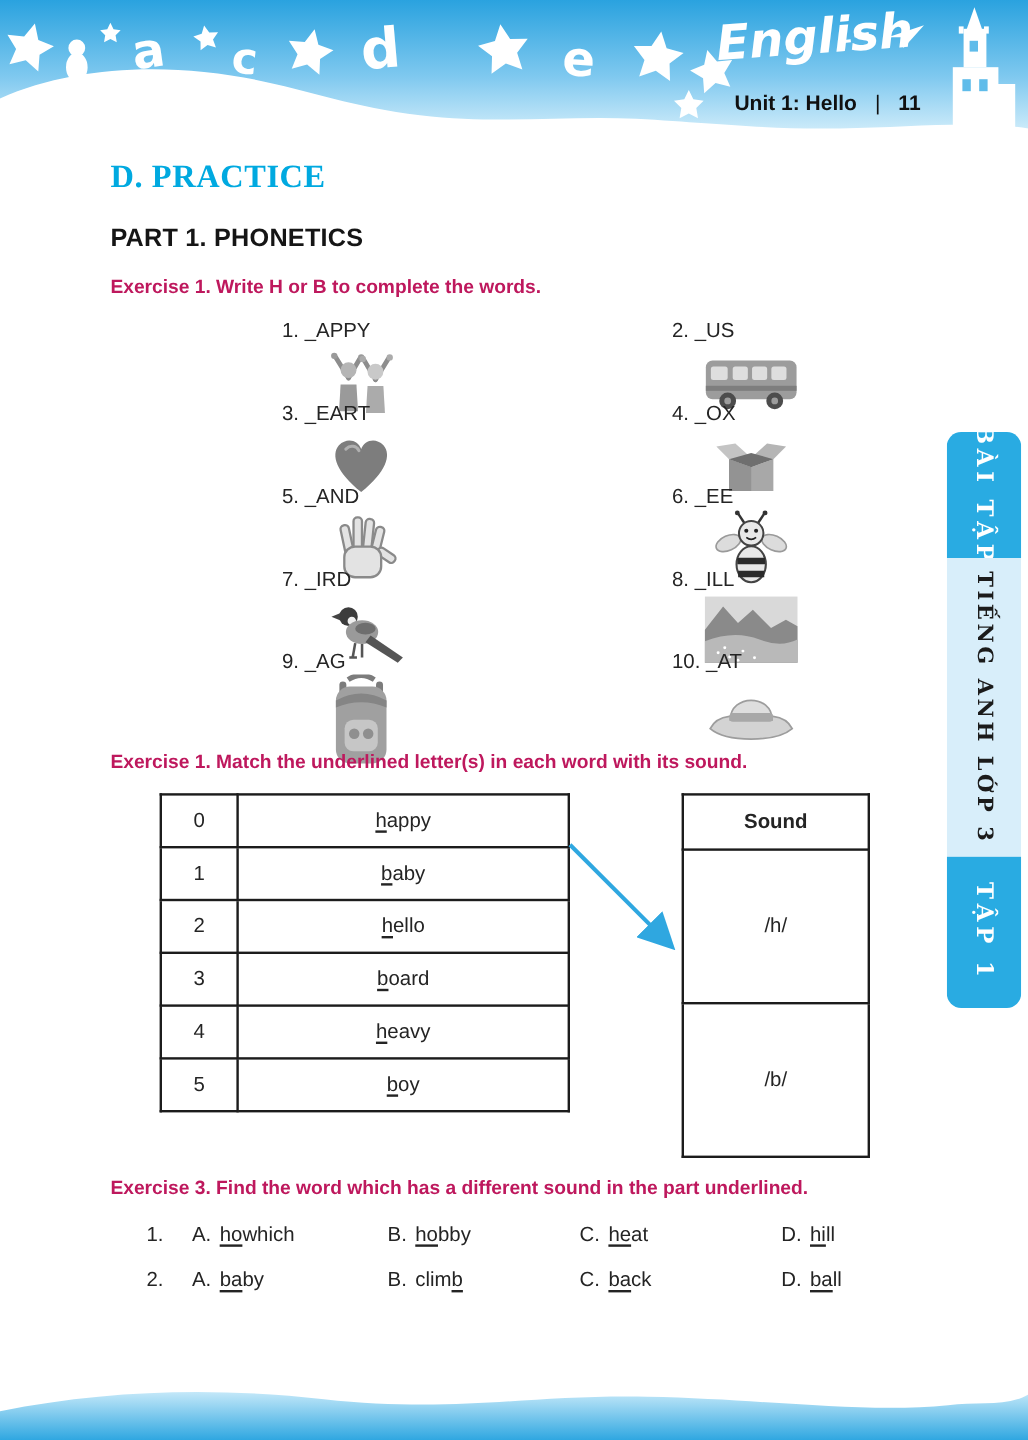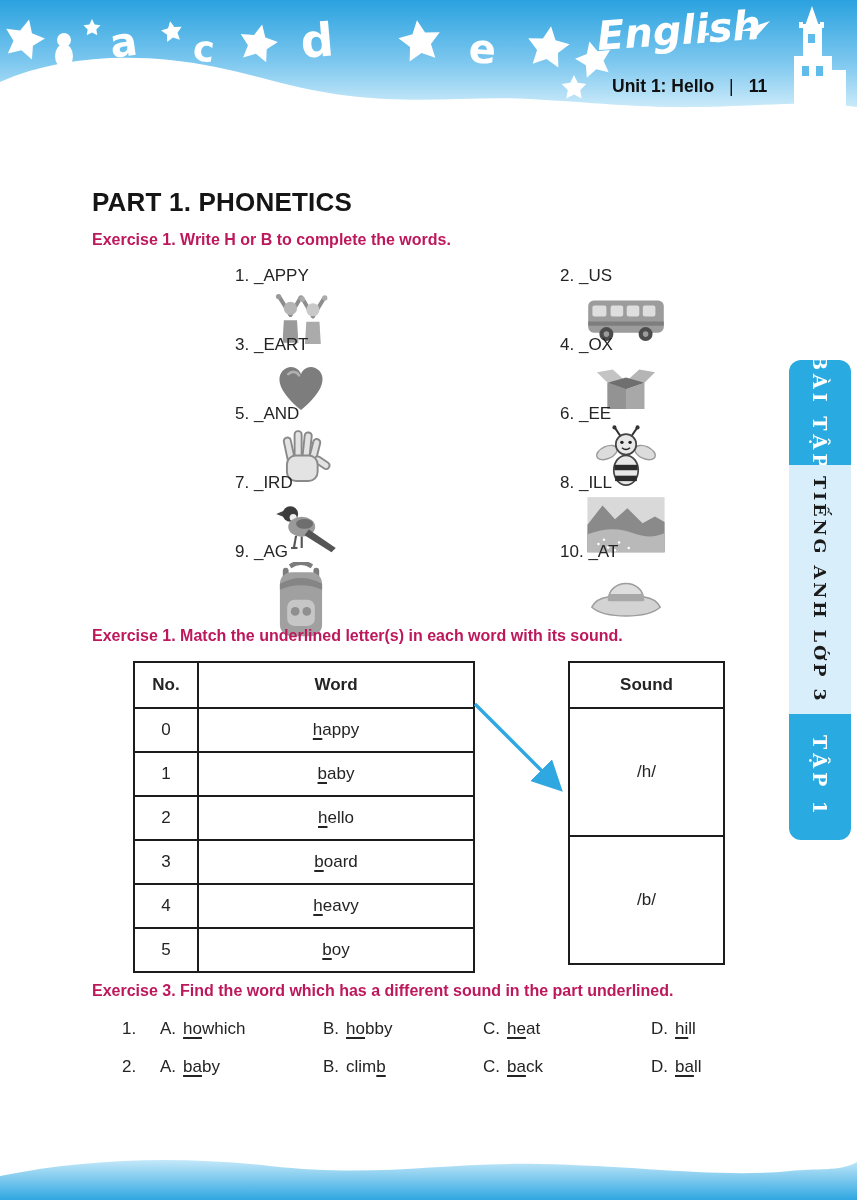--- a/index.html
+++ b/index.html
@@ -2,21 +2,21 @@
 <html><head>
 <meta charset="utf-8">
 <style>
   html,body{margin:0;padding:0;background:#fff;}
   .page{position:relative;width:857px;height:1200px;background:#fff;overflow:hidden;
         font-family:"Liberation Sans", sans-serif;color:#242424;}
   .abs{position:absolute;}
   
   .h-section{font-family:"Liberation Serif", serif;font-weight:bold;font-size:27px;
              color:#00A9E0;letter-spacing:.5px;}
-  .h-part{font-size:26px;font-weight:bold;color:#151515;letter-spacing:.2px;}
+  .h-part{font-size:21px;font-weight:bold;color:#151515;letter-spacing:.2px;}
   .h-ex{font-size:16px;font-weight:bold;color:#be185d;}
   
   .ex1-grid{display:grid;grid-template-columns:340px 310px;grid-auto-rows:69px;}
   .ex1-cell{display:flex;align-items:center;flex-direction:column;}
   .ex1-text{width:118px;font-size:17px;color:#242424;padding-left:8px;white-space:nowrap;}
   .ex1-img{width:120px;display:flex;justify-content:center;align-items:center;margin-left:22px;}
   
   .u{text-decoration:underline;text-decoration-thickness:1.7px;text-underline-offset:2.5px;}
   
   table{border-collapse:collapse;background:#fff;}
@@ -104,20 +104,21 @@
     <path d="M0,82 C50,60 110,54 170,60 C240,67 280,88 350,96 C420,104 470,96 530,99
              C600,103 640,108 700,107 C760,106 810,100 857,107 L857,115 L0,115 Z" fill="#fff"></path>
   </svg>
 
   <div class="abs unit" style="left:612px;top:76px">
     <span>Unit 1: Hello</span>
     <span class="bar">|</span>
     <span>11</span>
   </div>
 
+  <div class="abs h-section" style="left:92px;top:132px">D. PRACTICE</div>
   <div class="abs h-part" style="left:92px;top:187px">PART 1. PHONETICS</div>
 
   <div class="abs h-ex" style="left:92px;top:231px">Exercise 1. Write H or B to complete the words.</div>
 
   <div class="abs ex1-grid" style="left:120px;top:266px;width:650px">
 
     <div class="ex1-cell">
       <span class="ex1-text"><span>1.</span>
         <span>_APPY</span></span>
       <span class="ex1-img">
@@ -290,24 +291,20 @@
   </div>
 
   <div class="abs h-ex" style="left:92px;top:627px">Exercise 1. Match the underlined letter(s) in each word with its sound.</div>
 
   <table class="abs wt" style="left:133px;top:661px">
     <colgroup>
         <col style="width:64px">
         <col style="width:276px">
       </colgroup>
     <tbody>
-        <tr>
-      <th>No.</th>
-      <th>Word</th>
-    </tr>
     <tr>
       <td>0</td>
       <td><span class="u">h</span><span>appy</span></td>
     </tr>
     <tr>
       <td>1</td>
       <td><span class="u">b</span><span>aby</span></td>
     </tr>
     <tr>
       <td>2</td>

